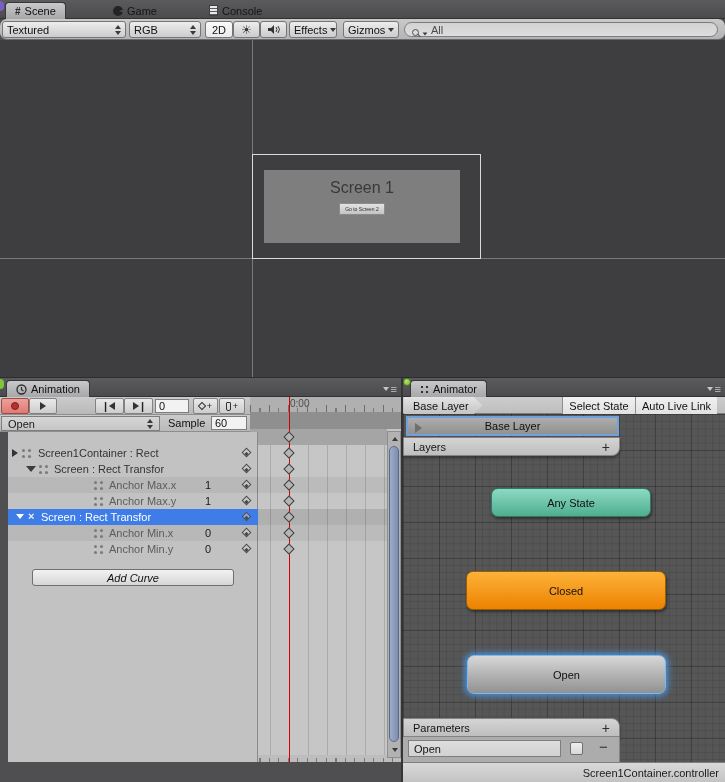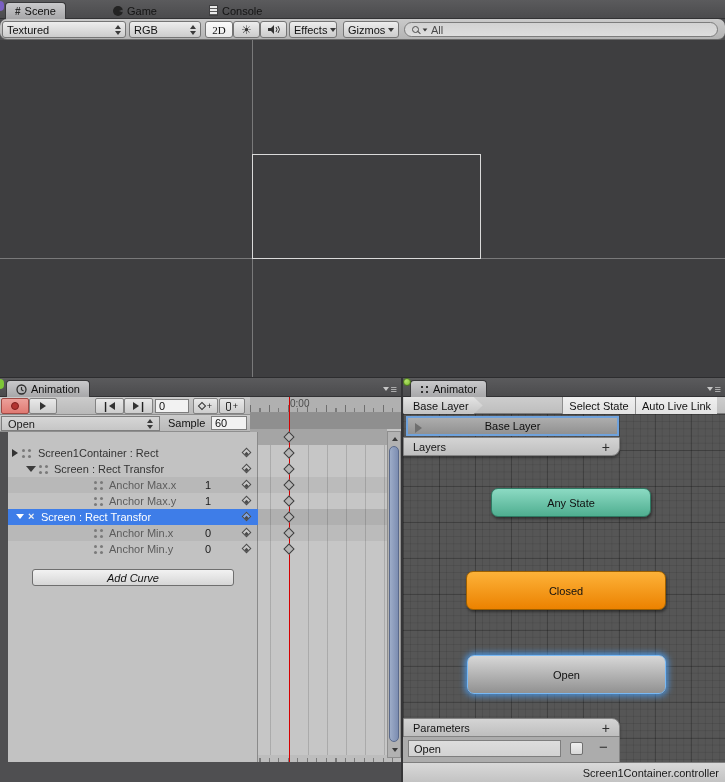--- a/index.html
+++ b/index.html
@@ -15,32 +15,32 @@
           display:flex; align-items:center; gap:4px; padding:0 9px; color:#0e0e0e; }
   .ghosttab { position:absolute; top:2px; height:17px; display:flex; align-items:center; gap:4px;
           color:#141414; padding:0 6px; }
   .panelmenu { position:absolute; display:flex; align-items:center; gap:2px; color:#C6C6C6; font-size:9px; }
 
   
   .toolbar { background:linear-gradient(#CACACA,#B4B4B4); border-bottom:1px solid #6B6B6B;border-radius:7px; }
   .tbtn { position:absolute; height:17px; border:1px solid #757575; border-radius:3px;
           background:linear-gradient(#EDEDED,#CCCCCC); display:flex; align-items:center;
           justify-content:center; gap:3px; font-size:11px; color:#111; padding:0 4px; }
-  .tbtn.on { background:linear-gradient(#FAFAFA,#EAEAEA);font-family:Liberation Serif, serif; }
+  .tbtn.on { background:linear-gradient(#FAFAFA,#EAEAEA); }
   .ud { display:flex; flex-direction:column; gap:2px; }
   .tri { width:0; height:0; }
   .tri.u3 { border-left:3px solid transparent; border-right:3px solid transparent; border-bottom:4px solid #3A3A3A; }
   .tri.d3 { border-left:3px solid transparent; border-right:3px solid transparent; border-top:4px solid #3A3A3A; }
   .tri.d4w { border-left:4px solid transparent; border-right:4px solid transparent; border-top:5px solid #FFF; }
   .tri.r6 { border-top:4px solid transparent; border-bottom:4px solid transparent; border-left:6px solid #333; }
   .tri.l6 { border-top:4px solid transparent; border-bottom:4px solid transparent; border-right:6px solid #333; }
   .tri.d6 { border-left:5px solid transparent; border-right:5px solid transparent; border-top:6px solid #3C3C3C; }
   .tri.r6g { border-top:5px solid transparent; border-bottom:5px solid transparent; border-left:7px solid #6F6F6F; }
   .searchfield { position:absolute; border:1px solid #7C7C7C; border-radius:8px;
-          background:linear-gradient(#D2D2D2,#DEDEDE); display:flex; align-items:center; gap:3px;
+          background:linear-gradient(#D2D2D2,#DEDEDE); display:flex; align-items:flex-end; gap:3px;
           padding:0 7px; color:#4A4A4A; }
   .mag { width:7px; height:7px; border:1px solid #4F4F4F; border-radius:50%; position:relative; }
   .mag i { position:absolute; width:4px; height:1px; background:#4F4F4F; right:-3px; bottom:-1px; transform:rotate(45deg); }
 
   
   .scene { background:#3E3E40; }
   .guide { background:#8D8D8D; opacity:.75; }
   .canvasrect { border:1px solid #DADADA; }
   .uipanel { background:#7E7E7E; }
   .tinybtn { background:linear-gradient(#E2E2E2,#C4C4C4); border:1px solid #8B8B8B;
@@ -199,20 +199,24 @@
         </span>
       <i class="tri d3" style="transform:scale(.8);"></i>
       <span>All</span>
     </div>
   </div>
 
   <div class="abs scene" style="left:0;top:40px;width:725px;height:337px;">
     <div class="abs guide" style="left:252px;top:0;width:1px;height:337px;"></div>
     <div class="abs guide" style="left:0;top:218px;width:725px;height:1px;"></div>
     <div class="abs canvasrect" style="left:252px;top:114px;width:229px;height:105px;"></div>
+    <div class="abs uipanel" style="left:264px;top:130px;width:196px;height:73px;">
+      <div style="text-align:center;margin-top:9px;font-size:16px;color:#393939;">Screen 1</div>
+      <div class="tinybtn" style="width:46px;height:12px;margin:6px auto 0;">Go to Screen 2</div>
+    </div>
   </div>
   <div class="abs" style="left:0;top:377px;width:725px;height:1px;background:#2D2D2F;"></div>
 
   <div class="abs tabwell" style="left:0;top:378px;width:401px;height:19px;">
     <div class="sliver" style="left:0;top:1px;width:4px;height:10px;background:#7EC637;"></div>
     <div class="utab" style="left:6px;">
       <svg width="11" height="11" viewBox="0 0 11 11">
         <circle cx="5.5" cy="5.5" r="4.5" fill="none" stroke="#2E2E2E" stroke-width="1.3"></circle>
         <path d="M5.5 3v2.7l2 1.2" stroke="#2E2E2E" fill="none" stroke-width="1.2"></path>
       </svg>

